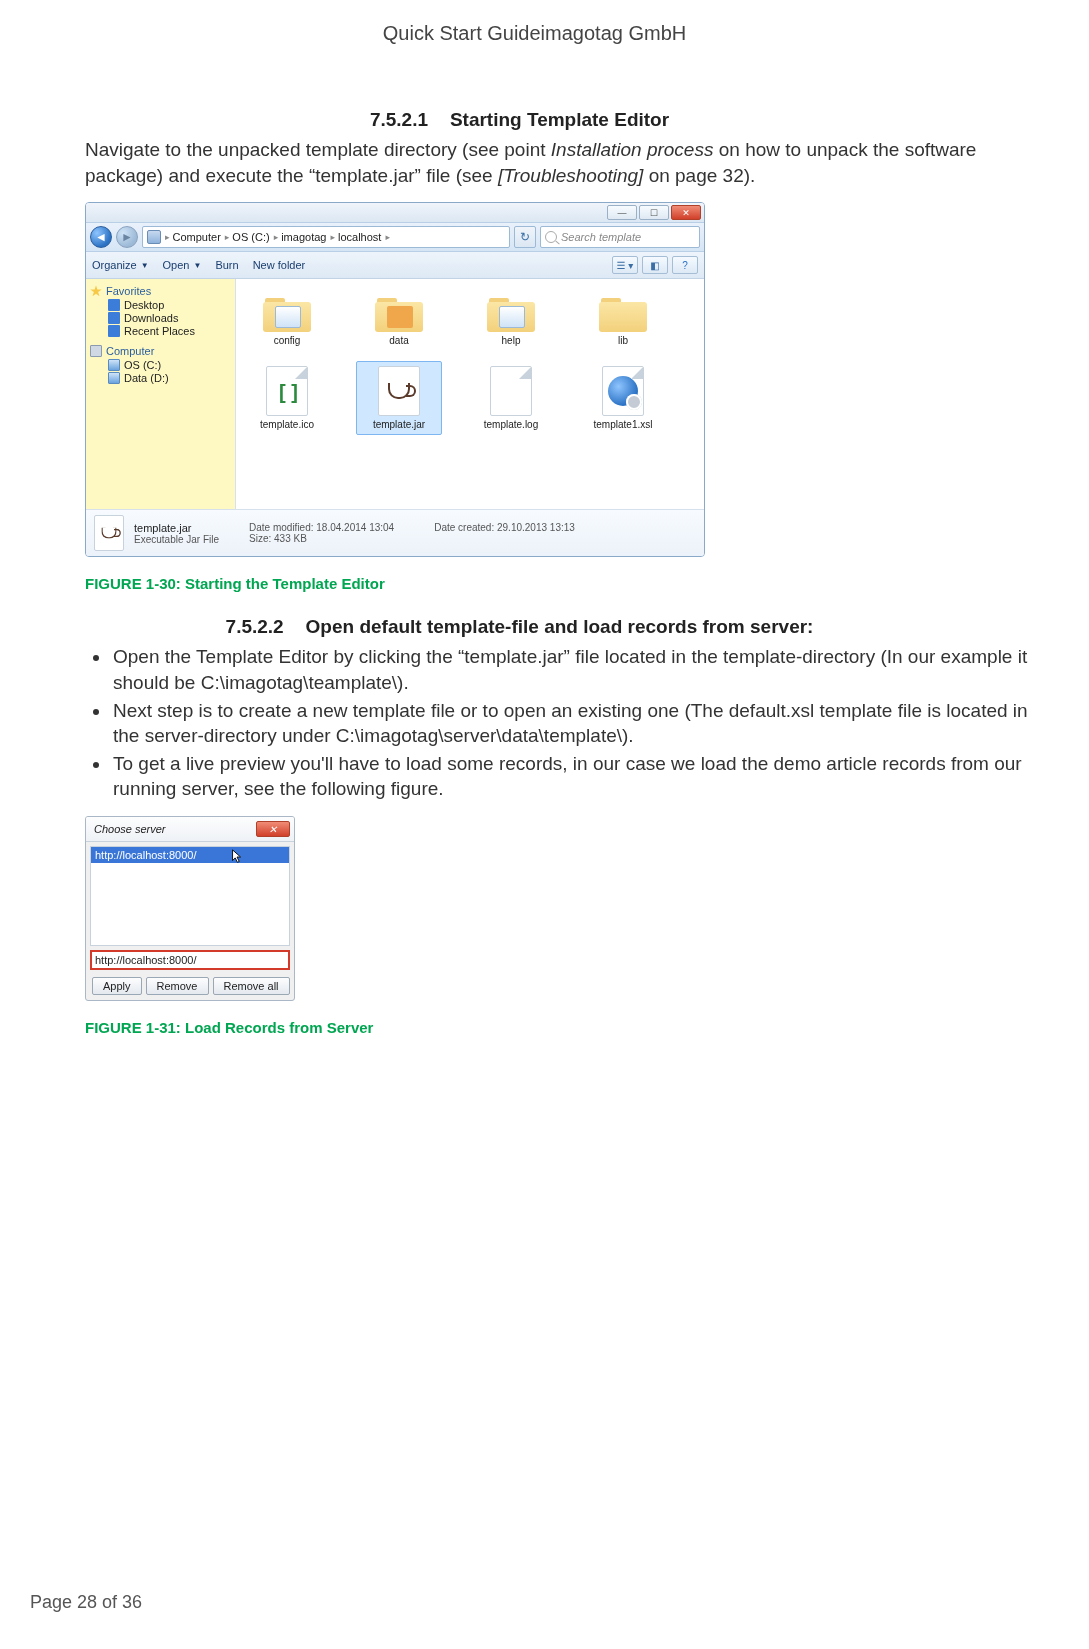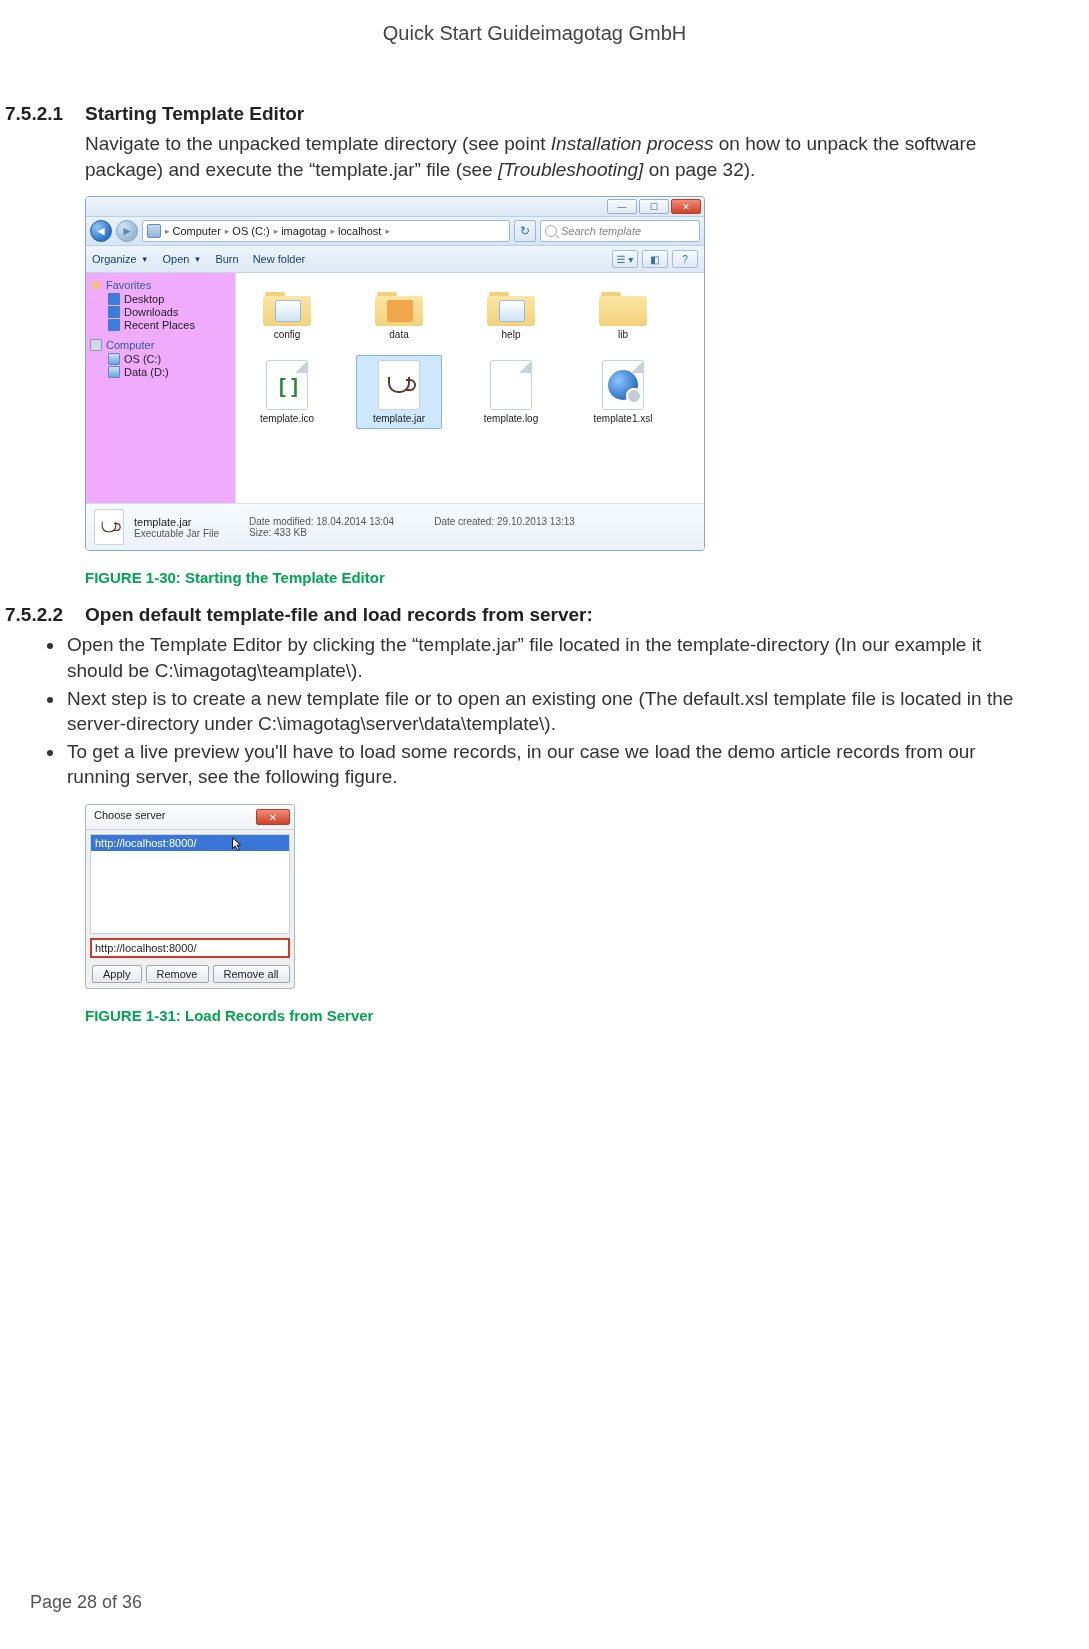--- a/index.html
+++ b/index.html
@@ -22,21 +22,22 @@
   }
   .section-num {
     display: inline-block;
     width: 80px;
     font-weight: 600;
     font-size: 19px;
   }
   .section-row {
     display: flex;
     align-items: baseline;
-    margin-top: 18px;
+    margin-top: 24px;
+    justify-content: center;
   }
   .section-title {
     font-weight: 600;
     font-size: 19px;
   }
   .body-text {
     margin-left: 80px;
     font-size: 19px;
     line-height: 1.35;
     color: #333;
@@ -45,21 +46,21 @@
   .italic { font-style: italic; }
   .figure-caption {
     margin-left: 80px;
     color: #00a651;
     font-weight: 700;
     font-size: 15px;
     margin-top: 18px;
     margin-bottom: 8px;
   }
   ul.bullets {
-    margin-left: 60px;
+    margin-left: 106px;
     margin-top: 6px;
     font-size: 19px;
     line-height: 1.35;
     color: #333;
   }
   ul.bullets li {
     list-style: disc;
     margin-bottom: 2px;
     padding-left: 2px;
   }
@@ -139,21 +140,21 @@
     background:linear-gradient(#eef4fb,#dde9f5);
     border-bottom:1px solid #c1d3e5;
     padding:4px 6px; gap:14px; color:#1a3e6f;
   }
   .tool-btn { display:flex;align-items:center;gap:4px; }
   .tool-btn .drop { font-size:8px;color:#1a3e6f;}
   .view-btn { margin-left:auto;display:flex;gap:4px;}
   .view-btn .small-btn{width:26px;height:18px;border:1px solid #a6bdd6;background:linear-gradient(#f5faff,#dde9f5);border-radius:2px;display:flex;align-items:center;justify-content:center;font-size:10px;color:#3a6ea5;}
   .explorer-body { display:flex; height:230px;}
   .tree {
-    width:150px;border-right:1px solid #d6e1ec;background:#f0abfc;padding:6px 4px;
+    width:150px;border-right:1px solid #d6e1ec;background:#fef9c3;padding:6px 4px;
   }
   .tree-group { margin-bottom:8px; font-size:11px;}
   .tree-hdr { color:#2a5e9e;font-weight:400;display:flex;align-items:center;gap:4px;margin-bottom:2px;}
   .star-icon{width:12px;height:12px;background:#f7c948;clip-path:polygon(50% 0,61% 35%,98% 35%,68% 57%,79% 91%,50% 70%,21% 91%,32% 57%,2% 35%,39% 35%);}
   .lib-icon{width:12px;height:12px;background:linear-gradient(#8fc5ff,#2b72c4);border-radius:2px;}
   .comp-icon2{width:12px;height:12px;background:#cfd8e3;border:1px solid #8a9bb0;border-radius:1px;}
   .tree-item{padding-left:18px;display:flex;align-items:flex-start;gap:4px;color:#222;margin:1px 0;}
   .tree-item .ti-icon{width:12px;height:12px;border-radius:1px;}
   .ic-desktop{background:#3b7dd8;}
   .ic-down{background:#3b7dd8;}
@@ -198,22 +199,23 @@
     border: 1px solid #a9b7c6;
     background: #f0f0f0;
     font-family: "Segoe UI", Tahoma, sans-serif;
     font-size: 11px;
     border-radius: 3px;
     overflow:hidden;
   }
   .ch-title{
     background: linear-gradient(#fdfdfe,#eef2f6);
     border-bottom:1px solid #c8d2dc;
-    display:flex;justify-content:space-between;align-items:flex-start;
+    display:flex;justify-content:space-between;align-items:center;
     padding:4px 4px 4px 8px;
+    font-style:italic;
   }
   .ch-title .xbtn{width:34px;height:16px;background:linear-gradient(#f08c76,#d1402a);border:1px solid #b0402a;border-radius:2px;color:#fff;display:flex;align-items:center;justify-content:center;font-size:10px;}
   .ch-list{background:#fff;border:1px solid #c8d2dc;height:100px;margin:4px;padding:0;}
   .ch-list-item{background:#3a76d8;color:#fff;padding:2px 4px;position:relative;}
   .cursor{position:absolute;top:2px;left:140px;width:12px;height:16px;}
   .cursor svg{width:12px;height:16px;}
   .ch-input{margin:2px 4px;border:2px solid #d43a2a;padding:2px 3px;background:#fff;}
   .ch-btns{display:flex;gap:4px;padding:5px 6px;}
   .ch-btns .b{flex:0 0 auto;padding:2px 10px;border:1px solid #9aa7b5;background:linear-gradient(#fdfdfe,#e4e9ef);border-radius:2px;}
 

